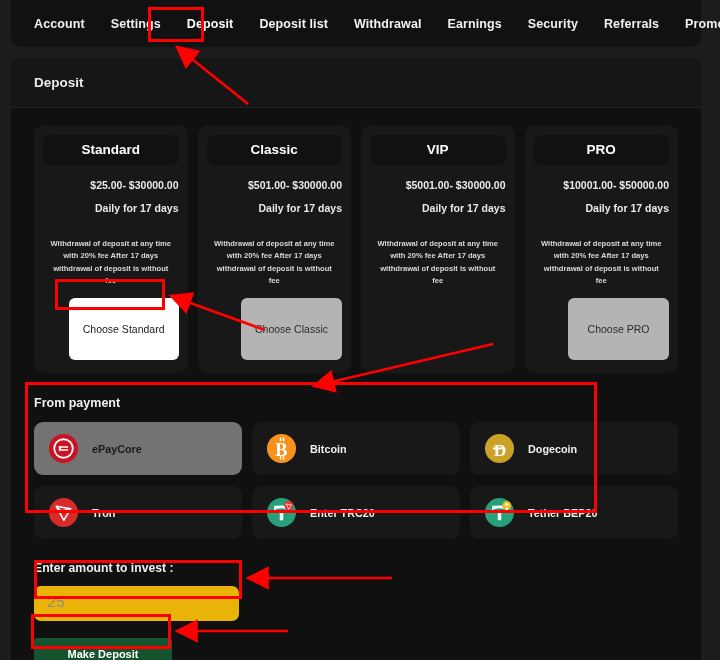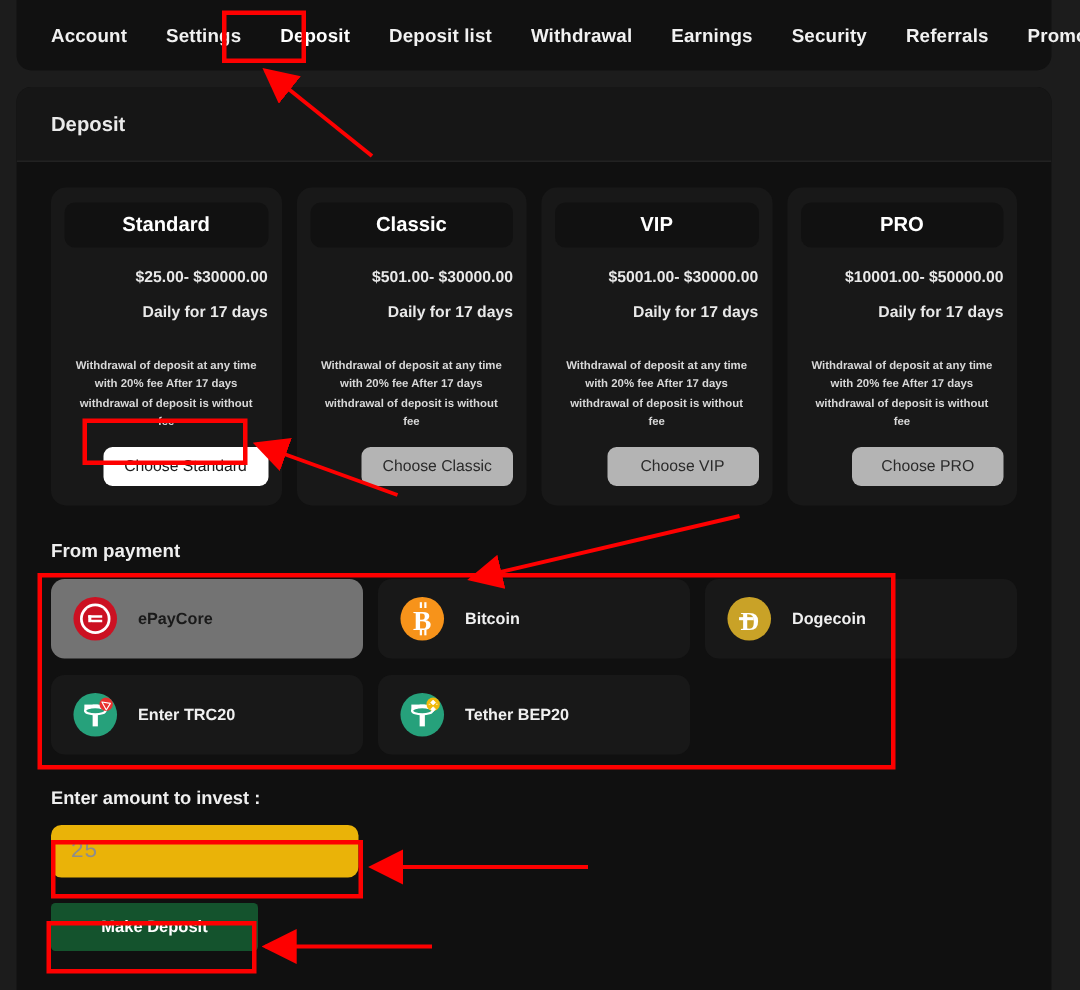--- a/index.html
+++ b/index.html
@@ -61,21 +61,21 @@
     color: #e9e9e9; font-size: 10.5px; font-weight: bold; margin-top: 11px;
   }
   .plan-desc {
     color: #d8d8d8; font-size: 7.6px; font-weight: bold;
     line-height: 1.62; margin-top: 24px; padding: 0 4px;
   }
   .plan-btn {
     margin-top: 11px; background: #b4b4b4; color: #2b2b2b;
     border: none; border-radius: 6px;
     font-size: 10.5px; font-family: "Liberation Sans", sans-serif;
-    padding: 7px 14px; cursor: pointer; min-width: 101px;
+    padding: 25px 14px; cursor: pointer; min-width: 101px;
   }
   .plan-btn.chosen { background: #ffffff; color: #1b1b1b; }
 
   
   .section-label {
     color: #efefef; font-size: 12.5px; font-weight: bold; margin-top: 23px;
   }
   .pay-grid {
     display: grid; grid-template-columns: repeat(3, 1fr);
     gap: 11px 10px; margin-top: 12px;
@@ -163,21 +163,20 @@
           <div class="plan-daily">Daily for 17 days</div>
           <div class="plan-desc">Withdrawal of deposit at any time with 20% fee After 17 days withdrawal of deposit is without fee</div>
           <button class="plan-btn">Choose Classic</button>
         </div>
 
         <div class="plan">
           <div class="plan-title">VIP</div>
           <div class="plan-range">$5001.00- $30000.00</div>
           <div class="plan-daily">Daily for 17 days</div>
           <div class="plan-desc">Withdrawal of deposit at any time with 20% fee After 17 days withdrawal of deposit is without fee</div>
-          <button class="plan-btn">Choose VIP</button>
         </div>
 
         <div class="plan">
           <div class="plan-title">PRO</div>
           <div class="plan-range">$10001.00- $50000.00</div>
           <div class="plan-daily">Daily for 17 days</div>
           <div class="plan-desc">Withdrawal of deposit at any time with 20% fee After 17 days withdrawal of deposit is without fee</div>
           <button class="plan-btn">Choose PRO</button>
         </div>
 
@@ -219,20 +218,30 @@
           <span class="coin">
             <svg viewBox="0 0 32 32">
               <circle cx="16" cy="16" r="15" fill="#c9a227"></circle>
               <text x="16.5" y="23.5" text-anchor="middle" font-family="Liberation Serif, serif" font-size="18" font-weight="bold" fill="#ffffff">D</text>
               <rect x="9" y="14.9" width="10" height="2.1" fill="#ffffff"></rect>
             </svg>
           </span>
           <span class="pay-name">Dogecoin</span>
         </div>
 
+        <div class="pay-card">
+          <span class="coin">
+            <svg viewBox="0 0 32 32">
+              <circle cx="16" cy="16" r="15" fill="#d62b2b"></circle>
+              <path d="M8.5 9.5 L23.5 12.2 L16.3 24 Z" fill="none" stroke="#ffffff" stroke-width="1.5" stroke-linejoin="round"></path>
+              <path d="M8.5 9.5 L16.3 24 M23.5 12.2 L13.6 14.3 L8.5 9.5" fill="none" stroke="#ffffff" stroke-width="1.1"></path>
+            </svg>
+          </span>
+          <span class="pay-name">Tron</span>
+        </div>
 
         <div class="pay-card">
           <span class="coin">
             <svg viewBox="0 0 32 32">
               <circle cx="16" cy="16" r="15" fill="#26a17b"></circle>
               <rect x="8.5" y="9" width="15" height="3.2" fill="#ffffff"></rect>
               <rect x="14.2" y="9" width="3.6" height="15" fill="#ffffff"></rect>
               <ellipse cx="16" cy="13.6" rx="7" ry="2.5" fill="#26a17b"></ellipse>
               <ellipse cx="16" cy="13.2" rx="7" ry="2.5" fill="none" stroke="#ffffff" stroke-width="1.6"></ellipse>
               <circle cx="23.5" cy="8.8" r="4.6" fill="#e8312f"></circle>

